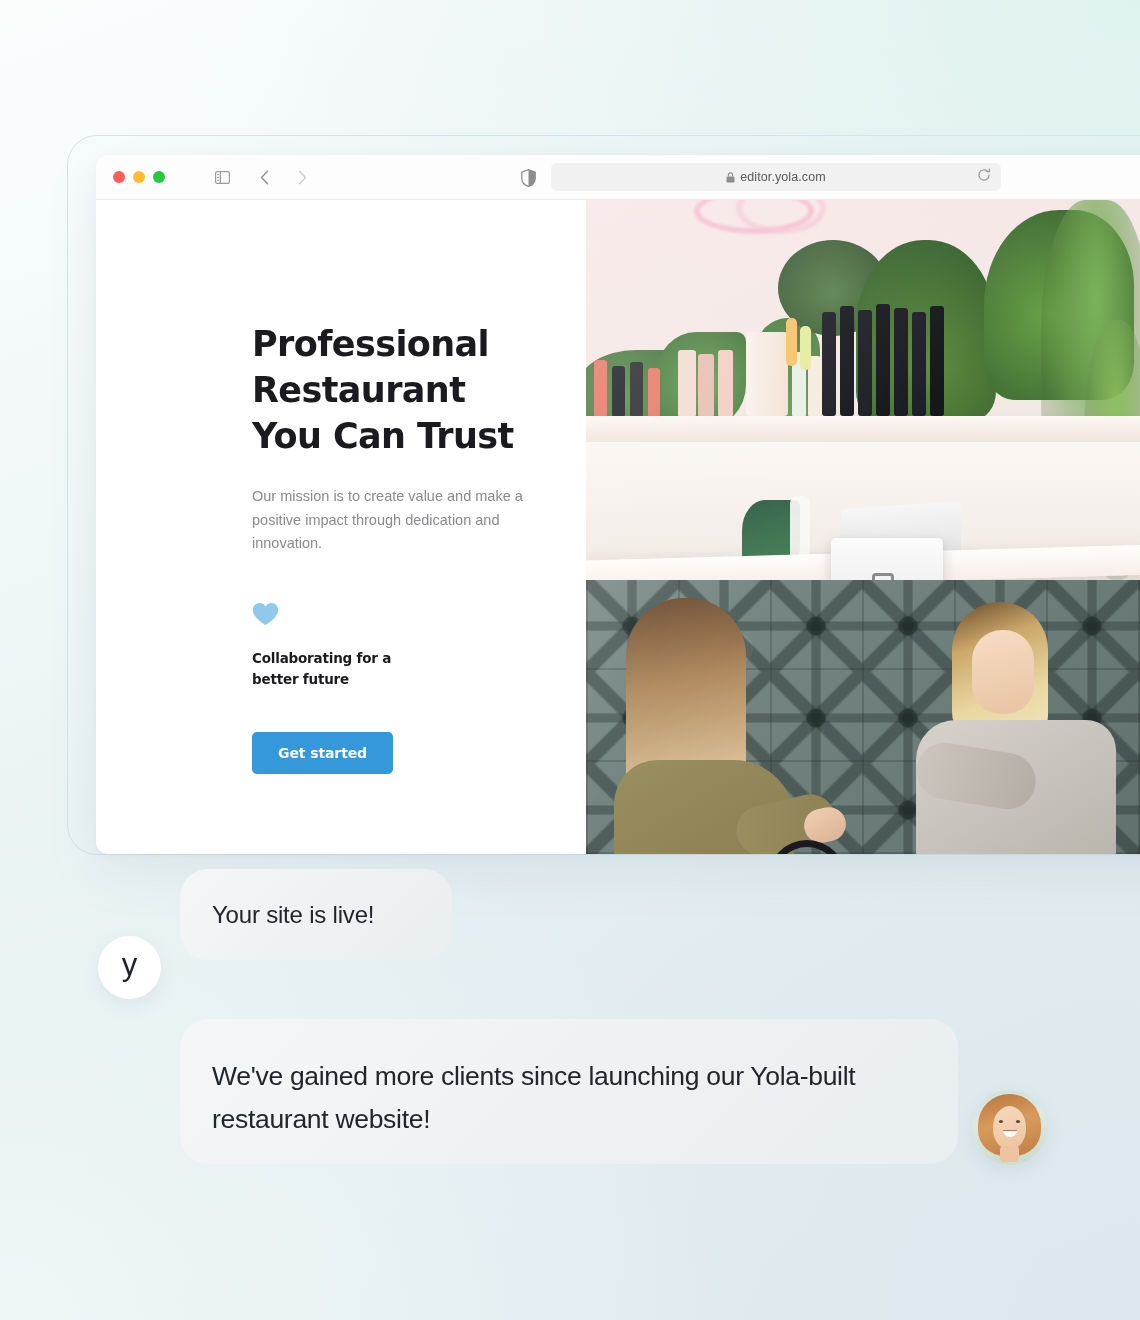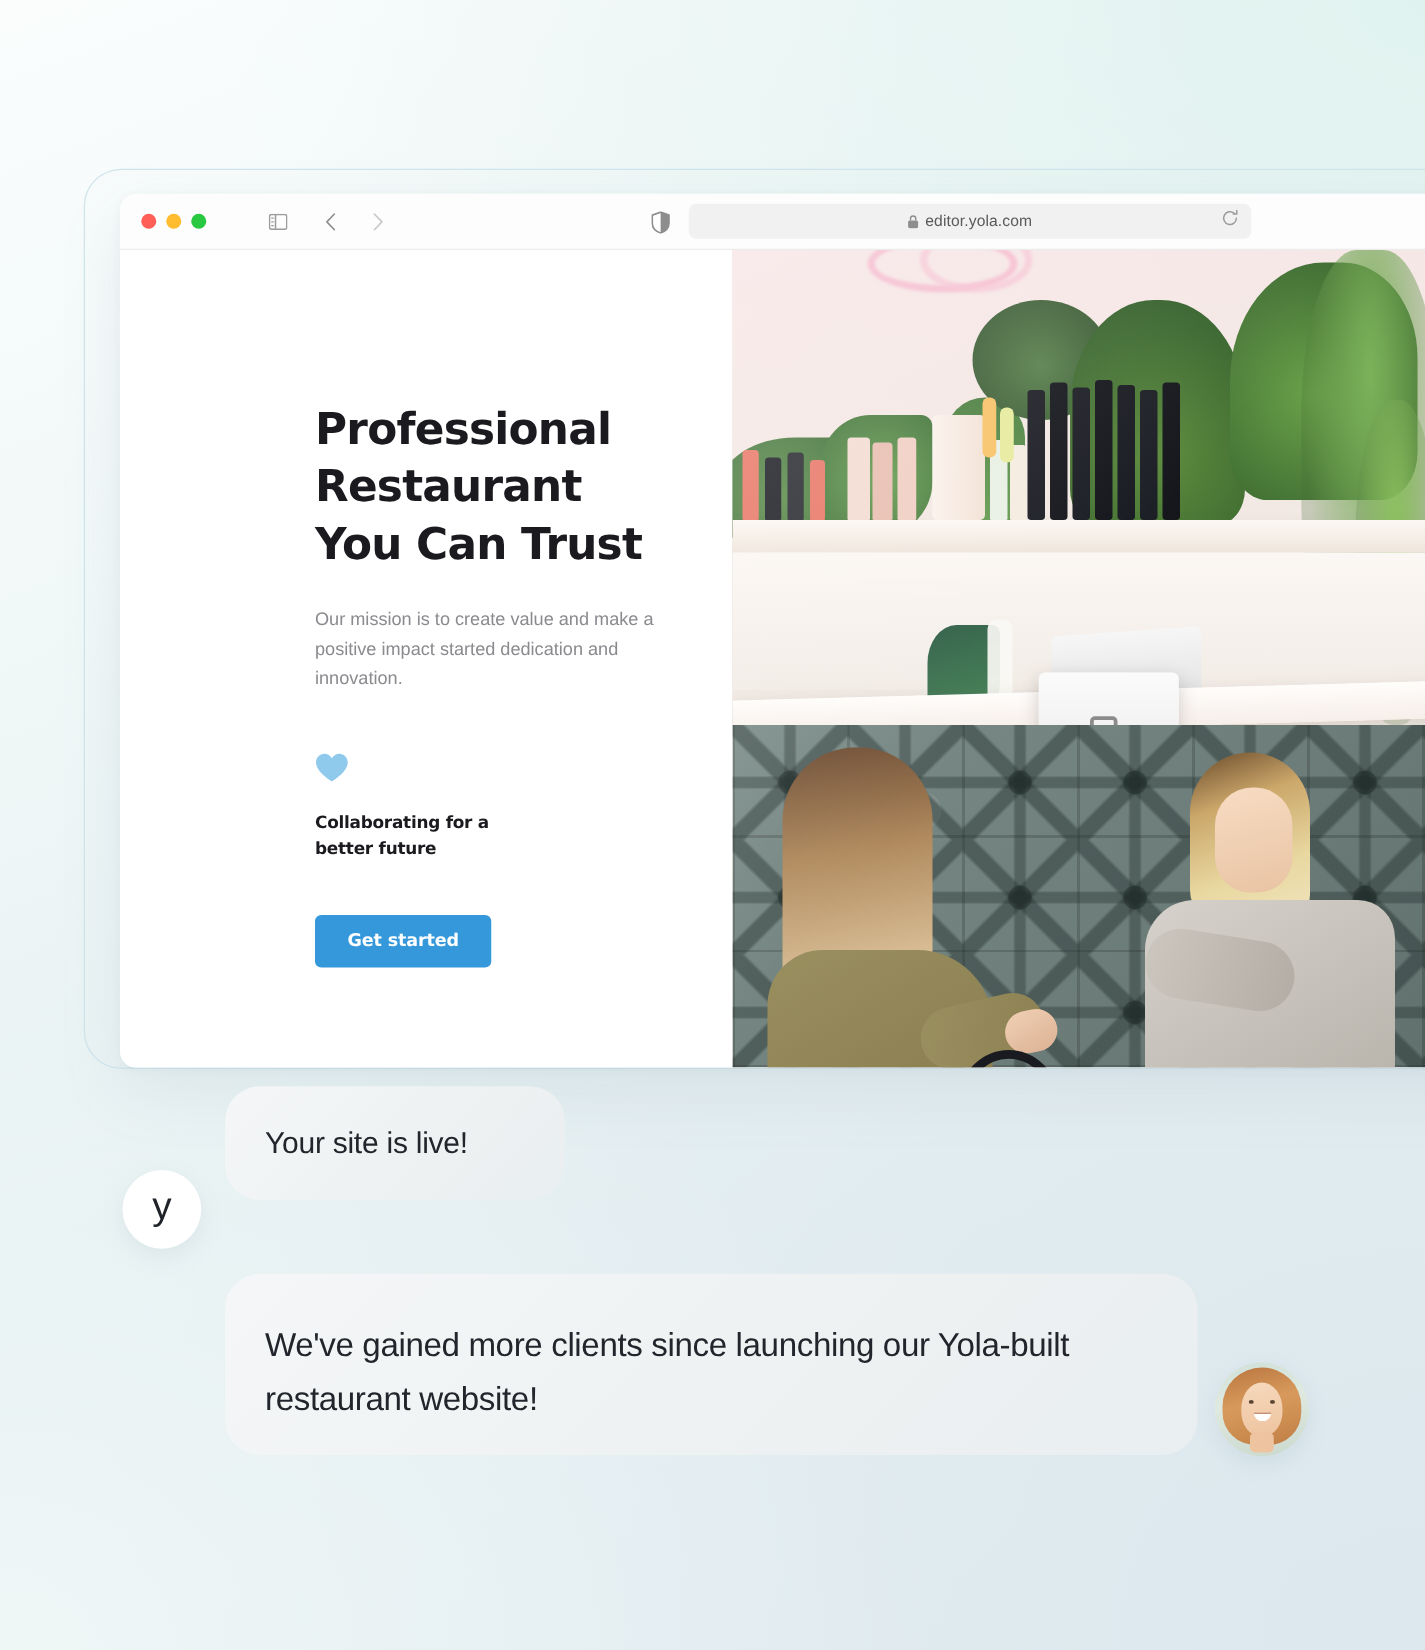--- a/index.html
+++ b/index.html
@@ -328,21 +328,21 @@
         </svg>
       </span>
     </div>
   </div>
 
   <div class="page">
 
     <div class="left-col">
       <div class="hero-inner">
         <h1 class="headline">Professional Restaurant You Can Trust</h1>
-        <p class="subtext">Our mission is to create value and make a positive impact started dedication and innovation.</p>
+        <p class="subtext">Our mission is to create value and make a positive impact through dedication and innovation.</p>
 
         <div class="features">
 
           <div class="feature">
             <div class="feature-icon">
               <svg width="27" height="24" viewBox="0 0 27 24" fill="currentColor">
                 <path d="M13.5 23 C13.5 23 0.8 15.6 0.8 7.9 C0.8 3.9 3.9 1 7.5 1 C10 1 12.3 2.4 13.5 4.6 C14.7 2.4 17 1 19.5 1 C23.1 1 26.2 3.9 26.2 7.9 C26.2 15.6 13.5 23 13.5 23 Z"></path>
               </svg>
             </div>
             <div class="feature-label">Collaborating for a better future</div>

